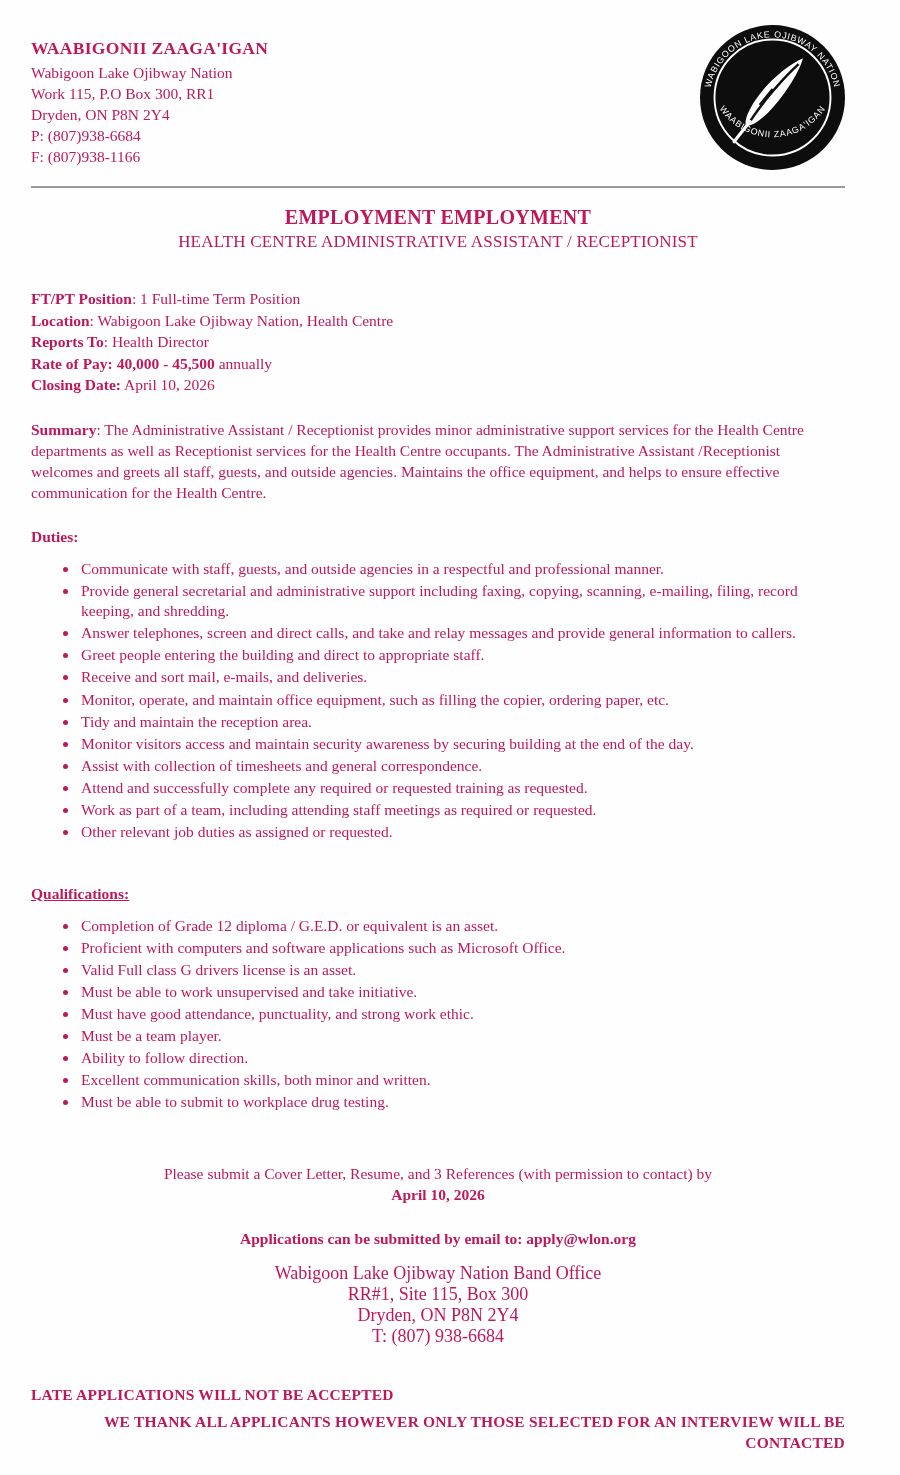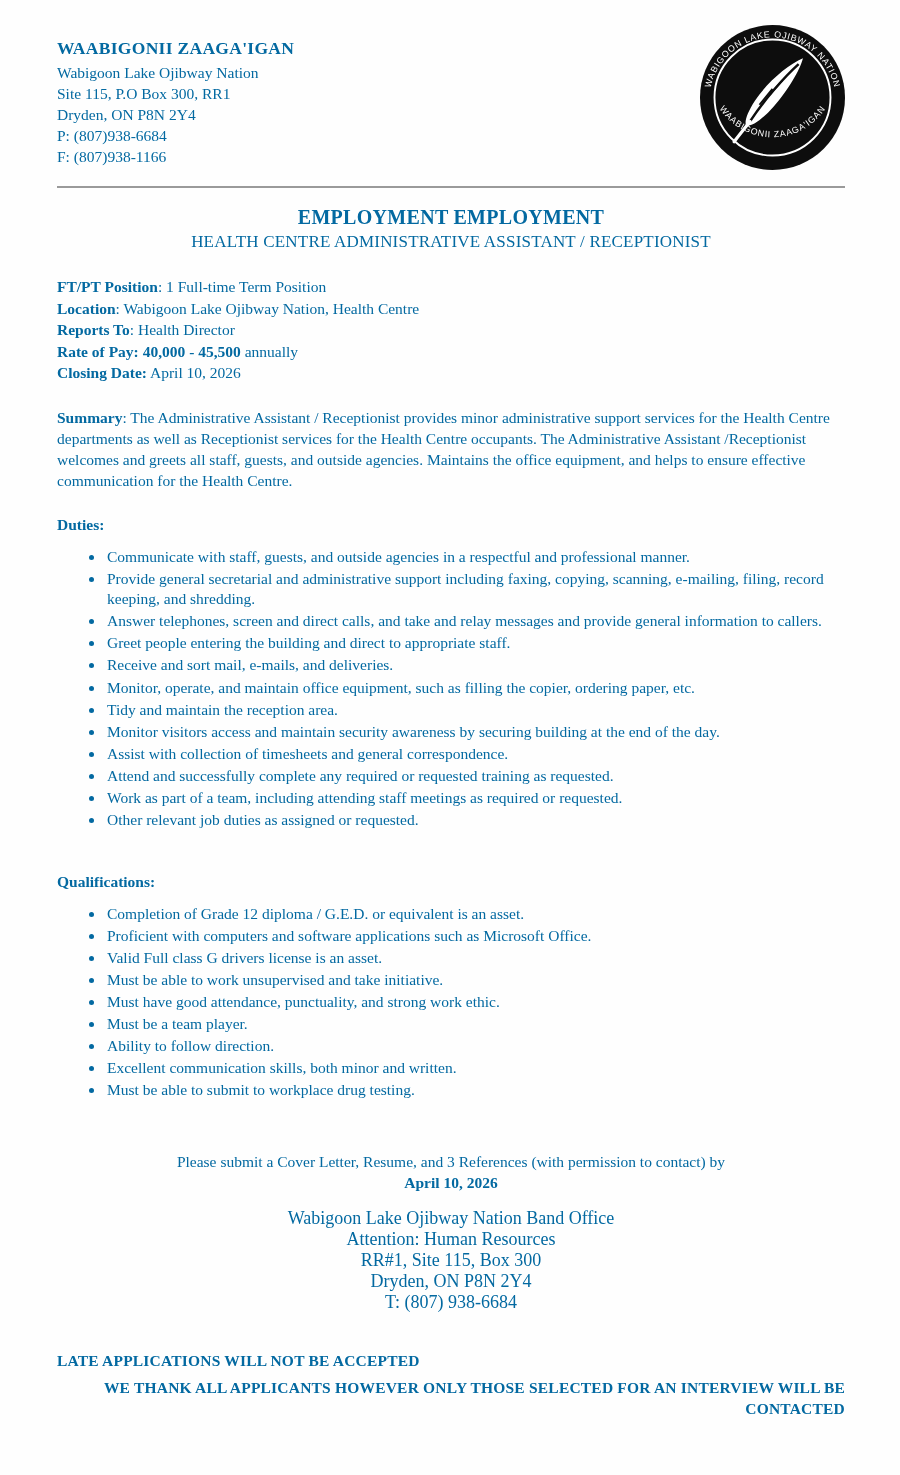--- a/index.html
+++ b/index.html
@@ -2,45 +2,45 @@
 <html><head>
 <meta charset="utf-8">
 <style>
   * { margin: 0; padding: 0; box-sizing: border-box; }
   html, body { background: #ffffff; }
   .page {
     width: 900px;
     height: 1475px;
     background: #fefefe;
     font-family: "Liberation Serif", serif;
-    color: #0369a1;
-    padding: 38px 55px 0 57px;
+    color: #be185d;
+    padding: 38px 55px 0 31px;
     position: relative;
     overflow: hidden;
   }
   
   .header-row { display: flex; justify-content: space-between; align-items: flex-start; }
   .org-name { font-weight: bold; font-size: 17.5px; letter-spacing: 0.3px; margin-bottom: 3px; }
   .addr-line { font-size: 15.5px; line-height: 21px; }
   .logo-wrap { width: 145px; height: 145px; margin-top: -13px; flex: 0 0 auto; }
   .logo-wrap svg { width: 100%; height: 100%; display: block; }
   .divider { border: 0; border-top: 2px solid #9a9a9a; margin-top: 16px; }
   
   .title-block { text-align: center; margin-top: 18px; }
   .doc-title { font-size: 20px; font-weight: bold; letter-spacing: 0.3px; }
   .doc-subtitle { font-size: 17px; margin-top: 3px; letter-spacing: 0.2px; }
   
-  .details { margin-top: 24px; font-size: 15.5px; }
+  .details { margin-top: 36px; font-size: 15.5px; }
   .detail-line { line-height: 21.5px; }
   .detail-line b { font-weight: bold; }
   
   .summary { margin-top: 23px; font-size: 15.5px; line-height: 21px; }
   
   .section-heading { font-weight: bold; font-size: 15.5px; margin-top: 25px; }
-  .section-heading.quals { margin-top: 42px; }
+  .section-heading.quals { margin-top: 42px; text-decoration: underline; }
   ul.bullets { margin-top: 13px; padding-left: 48px; list-style: disc; }
   ul.bullets li { font-size: 15.5px; line-height: 20.6px; margin-bottom: 1.5px; padding-left: 2px; }
   
   .submission { text-align: center; margin-top: 50px; font-size: 15.5px; line-height: 21px; }
   .submission .deadline { font-weight: bold; }
   .email-line { text-align: center; font-weight: bold; font-size: 15.5px; margin-top: 25px; }
   .mailing { text-align: center; margin-top: 15px; font-size: 18px; line-height: 21px; }
   
   .footer-late { text-align: left; font-weight: bold; font-size: 15.5px; margin-top: 39px; letter-spacing: 0.2px; }
   .footer-thanks { text-align: right; font-weight: bold; font-size: 15.5px; margin-top: 7px; line-height: 21px; letter-spacing: 0.2px; }
@@ -48,21 +48,21 @@
 </style>
 </head>
 <body>
 
 <div class="page">
 
   <div class="header-row">
     <div>
       <div class="org-name">WAABIGONII ZAAGA'IGAN</div>
       <div class="addr-line">Wabigoon Lake Ojibway Nation</div>
-      <div class="addr-line">Site 115, P.O Box 300, RR1</div>
+      <div class="addr-line">Work 115, P.O Box 300, RR1</div>
       <div class="addr-line">Dryden, ON P8N 2Y4</div>
       <div class="addr-line">P: (807)938-6684</div>
       <div class="addr-line">F: (807)938-1166</div>
     </div>
 
     <div class="logo-wrap">
       <svg viewBox="0 0 100 100">
         <circle cx="50" cy="50" r="50" fill="#0d0d0d"></circle>
         <circle cx="50" cy="50" r="40" fill="none" stroke="#ffffff" stroke-width="1.3"></circle>
         <defs>
@@ -130,24 +130,24 @@
     <li>Ability to follow direction.</li>
     <li>Excellent communication skills, both minor and written.</li>
     <li>Must be able to submit to workplace drug testing.</li>
   </ul>
 
   <div class="submission">
     <div>Please submit a Cover Letter, Resume, and 3 References (with permission to contact) by</div>
     <div class="deadline">April 10, 2026</div>
   </div>
 
+  <div class="email-line">Applications can be submitted by email to: apply@wlon.org</div>
 
   <div class="mailing">
     <div>Wabigoon Lake Ojibway Nation Band Office</div>
-    <div>Attention: Human Resources</div>
     <div>RR#1, Site 115, Box 300</div>
     <div>Dryden, ON P8N 2Y4</div>
     <div>T: (807) 938-6684</div>
   </div>
 
   <div class="footer-late">LATE APPLICATIONS WILL NOT BE ACCEPTED</div>
   <div class="footer-thanks">WE THANK ALL APPLICANTS HOWEVER ONLY THOSE SELECTED FOR AN INTERVIEW WILL BE CONTACTED</div>
 
 </div>
 

